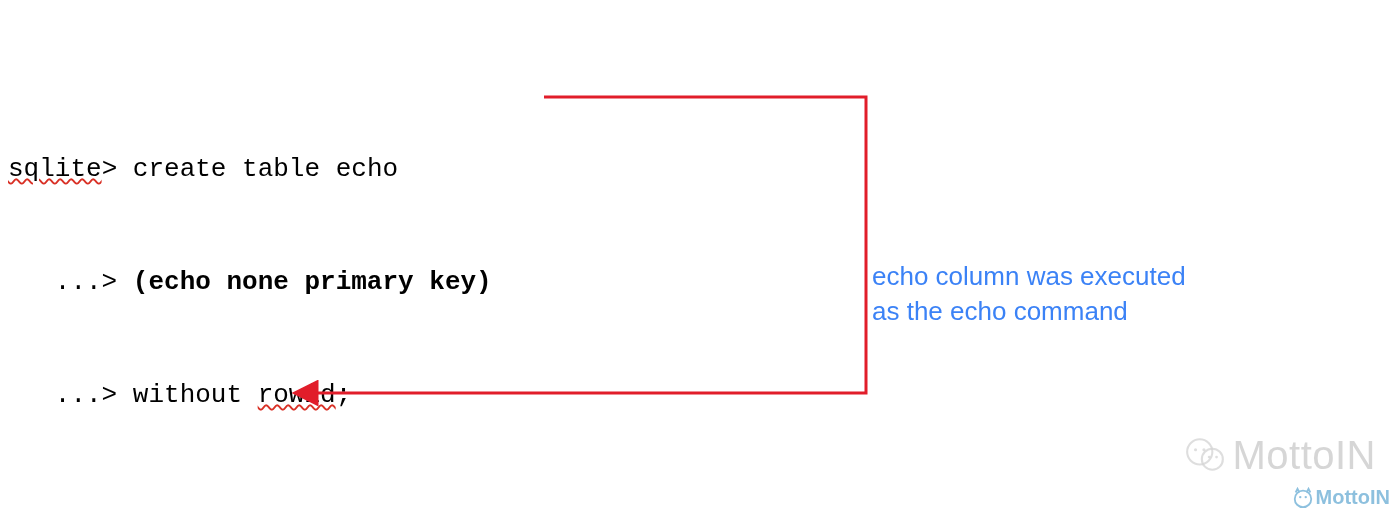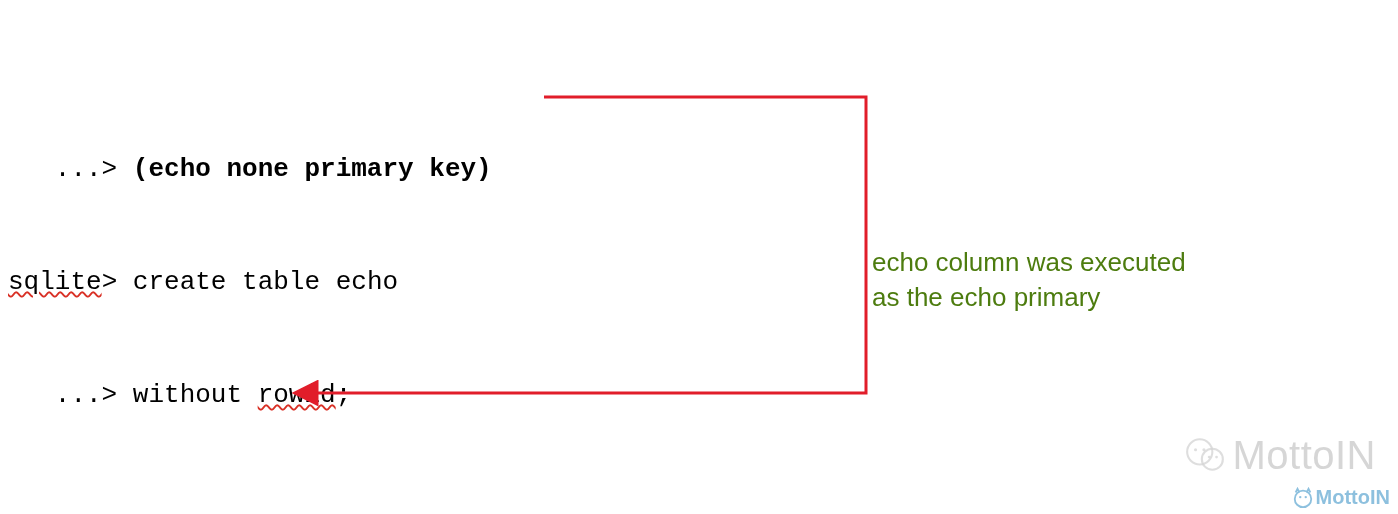--- a/index.html
+++ b/index.html
@@ -21,25 +21,25 @@
   }
   .spell {
     text-decoration: underline wavy #d93025;
     text-decoration-thickness: 1.5px;
     text-underline-offset: 2px;
   }
   .bold { font-weight: 700; }
   .annotation {
     position: absolute;
     left: 872px;
-    top: 245px;
+    top: 259px;
     font-family: Arial, Helvetica, sans-serif;
     font-size: 26px;
     line-height: 1.35;
-    color: #4d7c0f;
+    color: #3b82f6;
   }
   svg.arrow-svg {
     position: absolute;
     left: 0;
     top: 0;
     width: 1398px;
     height: 514px;
     pointer-events: none;
   }
   .watermark {
@@ -72,40 +72,40 @@
     align-items: center;
     gap: 2px;
   }
   .wm2-logo { width: 22px; height: 22px; }
 </style>
 </head>
 <body>
 
 <div class="terminal">
   <div>
+    <div><span class="spell">sqlite</span><span>&gt; </span><span>create table echo</span></div>
     <div><span>   ...&gt; </span><span class="bold">(echo none primary key)</span></div>
-    <div><span class="spell">sqlite</span><span>&gt; </span><span>create table echo</span></div>
     <div><span>   ...&gt; </span><span>without </span><span class="spell">rowid</span><span>;</span></div>
     
   </div>
   
 </div>
 
 <svg class="arrow-svg" viewBox="0 0 1398 514">
   <defs>
     <marker id="ahead" viewBox="0 0 12 12" refX="10" refY="6" markerWidth="9" markerHeight="9" orient="auto">
       <path d="M 0 0 L 12 6 L 0 12 z" fill="#e11d2a"></path>
     </marker>
   </defs>
   <path d="M 544 97 L 866 97 L 866 393 L 296 393" fill="none" stroke="#e11d2a" stroke-width="3" marker-end="url(#ahead)"></path>
 </svg>
 
 <div class="annotation">
   <div>echo column was executed</div>
-  <div>as the echo primary</div>
+  <div>as the echo command</div>
 </div>
 
 <div class="watermark">
   <svg class="wm-logo" viewBox="0 0 40 40">
     <circle cx="15" cy="17" r="12" fill="none" stroke="rgba(180,180,180,0.8)" stroke-width="2"></circle>
     <circle cx="27" cy="24" r="10" fill="none" stroke="rgba(180,180,180,0.8)" stroke-width="2"></circle>
     <circle cx="11" cy="15" r="1.5" fill="rgba(180,180,180,0.8)"></circle>
     <circle cx="19" cy="15" r="1.5" fill="rgba(180,180,180,0.8)"></circle>
     <circle cx="24" cy="22" r="1.3" fill="rgba(180,180,180,0.8)"></circle>
     <circle cx="31" cy="22" r="1.3" fill="rgba(180,180,180,0.8)"></circle>

